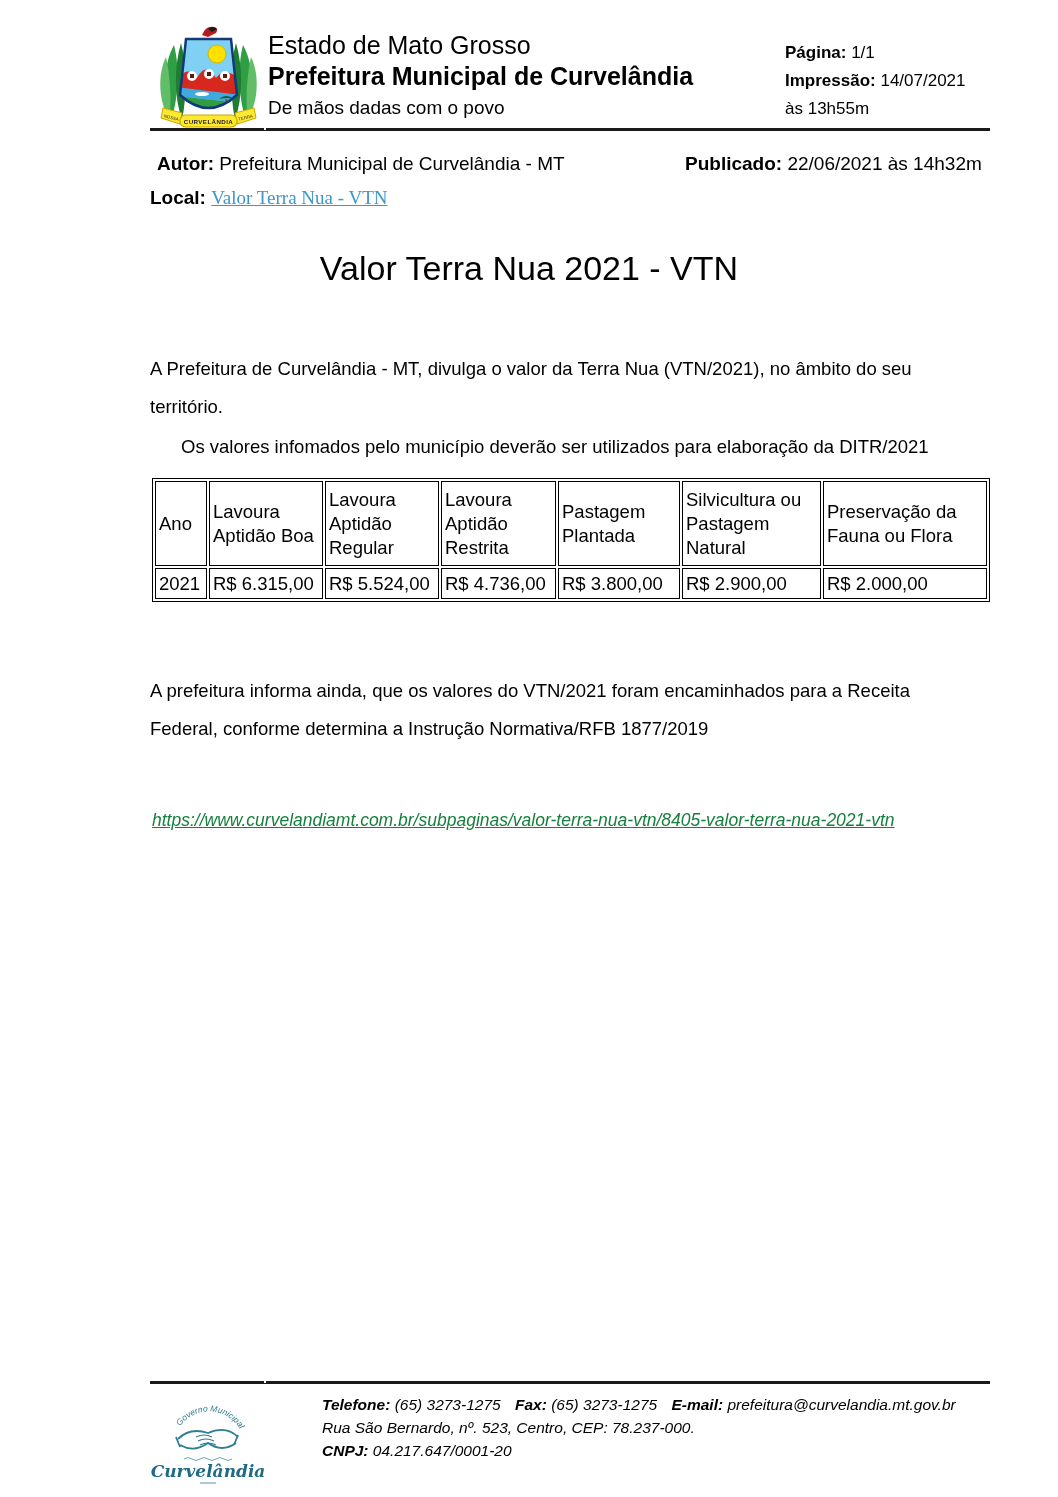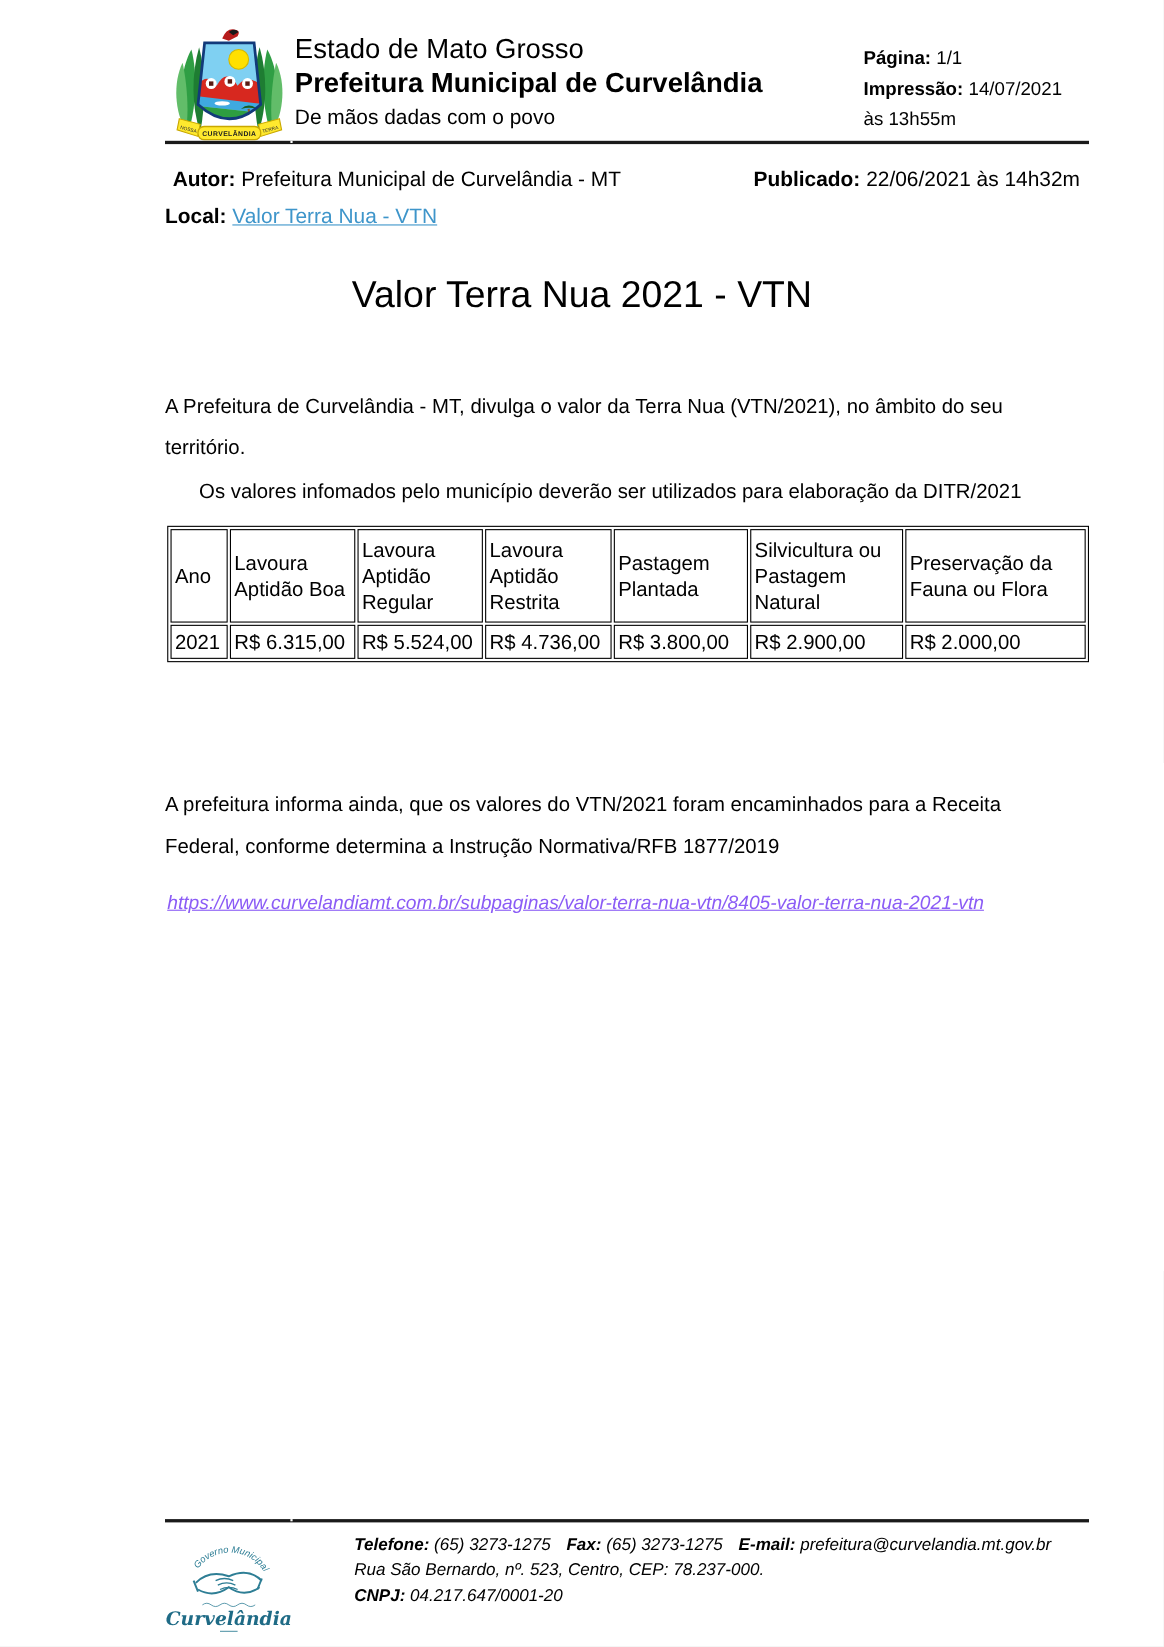--- a/index.html
+++ b/index.html
@@ -29,29 +29,29 @@
   .rule .notch { position: absolute; left: 114px; top: 0; width: 2px; height: 2px; background: #fff; }
   .header-rule { top: 128px; }
   .footer-rule { top: 1381px; }
 
   
   .meta { position: absolute; left: 150px; top: 152px; width: 840px; font-size: 19px; }
   .meta-row { position: relative; line-height: 24px; margin-bottom: 10px; }
   .meta .lbl { font-weight: bold; }
   .meta-author { padding-left: 7px; }
   .meta-published { position: absolute; left: 535px; top: 0; }
-  .local-link { color: #3e95ca; text-decoration: underline; cursor: pointer; }
+  .local-link { color: #3e95ca; text-decoration: underline; cursor: pointer; font-family: Liberation Serif, serif; }
 
   
   .doc-title { position: absolute; left: 0; top: 249px; width: 100%; text-align: center; font-size: 34px; font-weight: normal; }
 
   .para { position: absolute; left: 150px; width: 816px; font-size: 18.5px; line-height: 38px; }
   .para-1 { top: 350px; }
   .para-2 { top: 428px; margin-left: 31px; }
-  .para-3 { top: 672px; margin-top: 40px; }
+  .para-3 { top: 672px; }
 
   
   .vtn-table {
     position: absolute; left: 152px; top: 478px;
     border-collapse: separate; border-spacing: 2px;
     border: 1px solid #000;
   }
   .vtn-table td {
     border: 1px solid #000;
     font-size: 18.5px;
@@ -63,21 +63,21 @@
   .vtn-table tr.hdr td { height: 81px; font-weight: normal; }
   .vtn-table tr.val td { height: 27px; }
   .c1 { width: 44px; }  .c2 { width: 106px; } .c3 { width: 106px; }
   .c4 { width: 107px; } .c5 { width: 114px; } .c6 { width: 131px; }
   .c7 { width: 156px; }
 
   
   .doc-link {
     position: absolute; left: 152px; top: 810px;
     font-size: 17.5px; font-style: italic;
-    color: #8b5cf6; text-decoration: underline; cursor: pointer;
+    color: #15803d; text-decoration: underline; cursor: pointer;
   }
 
   
   .footer-logo { position: absolute; left: 150px; top: 1387px; }
   .footer-text { position: absolute; left: 322px; top: 1393px; font-size: 15.5px; font-style: italic; line-height: 23px; }
   .footer-text .lbl { font-weight: bold; }
   .sp { display: inline-block; width: 10px; }
 </style>
 </head>
 <body>

